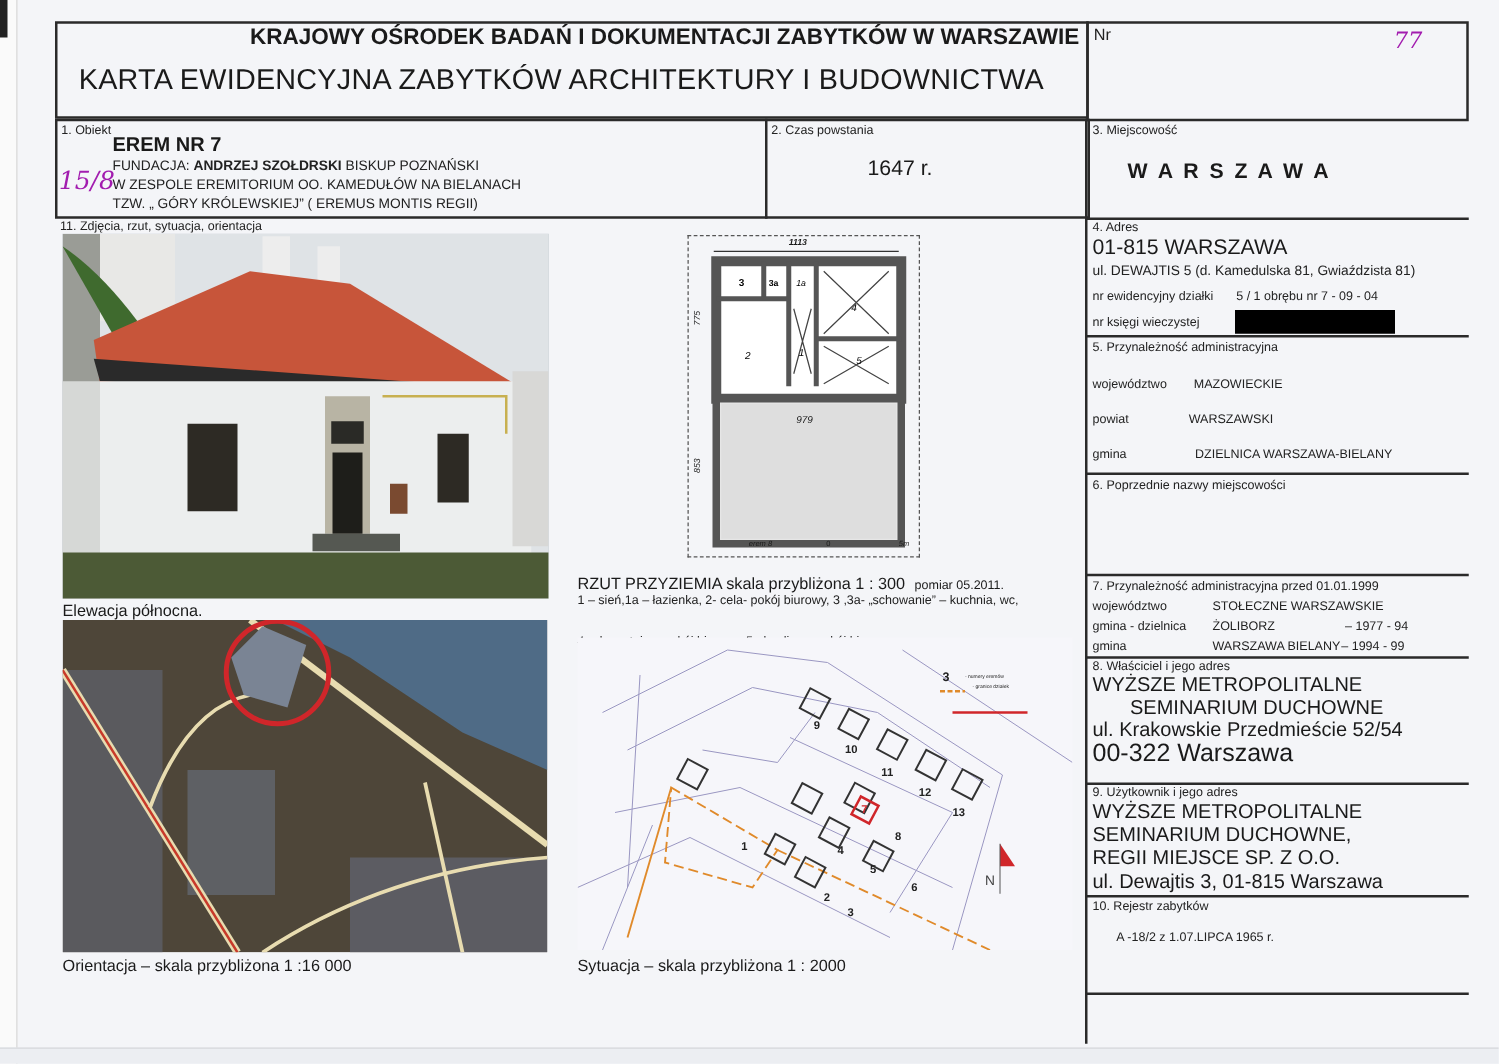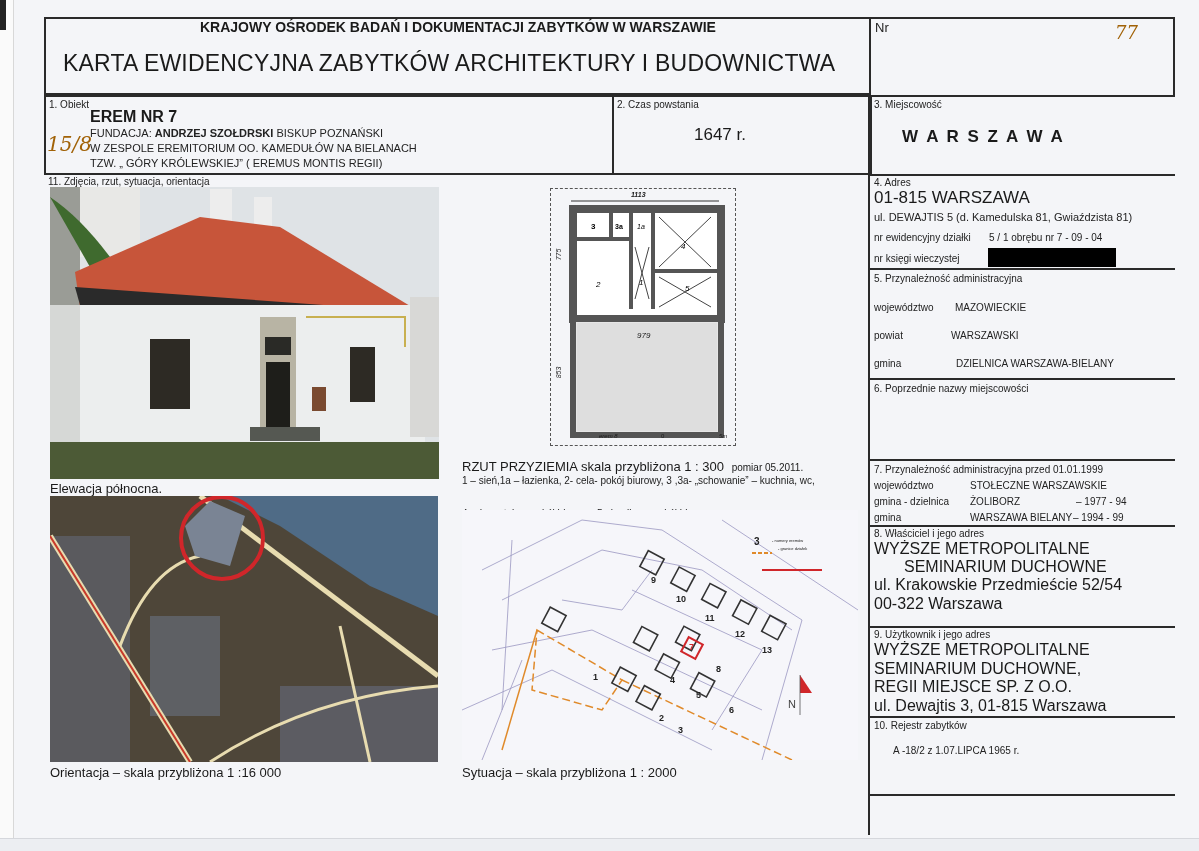--- a/index.html
+++ b/index.html
@@ -17,23 +17,23 @@
   .abs { position: absolute; }
   .box { position: absolute; border: 2px solid #2a2a2a; }
   .hline { position: absolute; height: 2px; background: #2a2a2a; }
   .vline { position: absolute; width: 2px; background: #2a2a2a; }
 
   .label { font-size: 11px; color: #222; white-space: nowrap; }
   .small { font-size: 10px; color: #222; white-space: nowrap; }
   .val { font-size: 11px; color: #222; white-space: nowrap; }
   .big { font-size: 17px; color: #1a1a1a; white-space: nowrap; line-height: 19px; }
 
-  .org { font-weight: bold; font-size: 14px; left: 200px; top: 19px; }
+  .org { font-weight: bold; font-size: 18px; left: 200px; top: 19px; }
   .title { font-size: 23px; left: 63px; top: 50px; letter-spacing: 0.2px; }
-  .handwriting { font-family: "DejaVu Serif", serif; color: #a16207; font-style: italic; }
+  .handwriting { font-family: "DejaVu Serif", serif; color: #a21caf; font-style: italic; }
 
   .photo { position: absolute; overflow: hidden; }
   .caption { font-size: 13px; color: #1a1a1a; white-space: nowrap; }
   .redacted { position: absolute; background: #000; }
 </style>
 </head>
 <body>
 
 <div class="scan-edge-left"></div>
 <div class="scan-edge-bottom"></div>
@@ -240,21 +240,21 @@
 <div class="abs small" style="left:1076px; top:496px;">– 1977 - 94</div>
 <div class="abs small" style="left:874px; top:512px;">gmina</div>
 <div class="abs small" style="left:970px; top:512px;">WARSZAWA BIELANY</div>
 <div class="abs small" style="left:1073px; top:512px;">– 1994 - 99</div>
 <div class="hline" style="left:868px; top:525px; width:307px;"></div>
 
 <div class="abs small" style="left:874px; top:528px;">8. Właściciel i jego adres</div>
 <div class="abs big" style="left:874px; top:539px; font-size:16px;">WYŻSZE METROPOLITALNE</div>
 <div class="abs big" style="left:904px; top:557px; font-size:16px;">SEMINARIUM DUCHOWNE</div>
 <div class="abs big" style="left:874px; top:575px; font-size:16px;">ul. Krakowskie Przedmieście 52/54</div>
-<div class="abs big" style="left:874px; top:594px; font-size:16px;text-align:center;">00-322  Warszawa</div>
+<div class="abs big" style="left:874px; top:594px; font-size:20px;text-align:center;">00-322  Warszawa</div>
 <div class="hline" style="left:868px; top:626px; width:307px;"></div>
 
 <div class="abs small" style="left:874px; top:629px;">9. Użytkownik i jego adres</div>
 <div class="abs big" style="left:874px; top:640px; font-size:16px;">WYŻSZE METROPOLITALNE</div>
 <div class="abs big" style="left:874px; top:659px; font-size:16px;">SEMINARIUM DUCHOWNE,</div>
 <div class="abs big" style="left:874px; top:677px; font-size:16px;">REGII MIEJSCE SP. Z O.O.</div>
 <div class="abs big" style="left:874px; top:696px; font-size:16px;">ul. Dewajtis 3, 01-815 Warszawa</div>
 <div class="hline" style="left:868px; top:716px; width:307px;"></div>
 
 <div class="abs small" style="left:874px; top:720px;">10. Rejestr zabytków</div>

